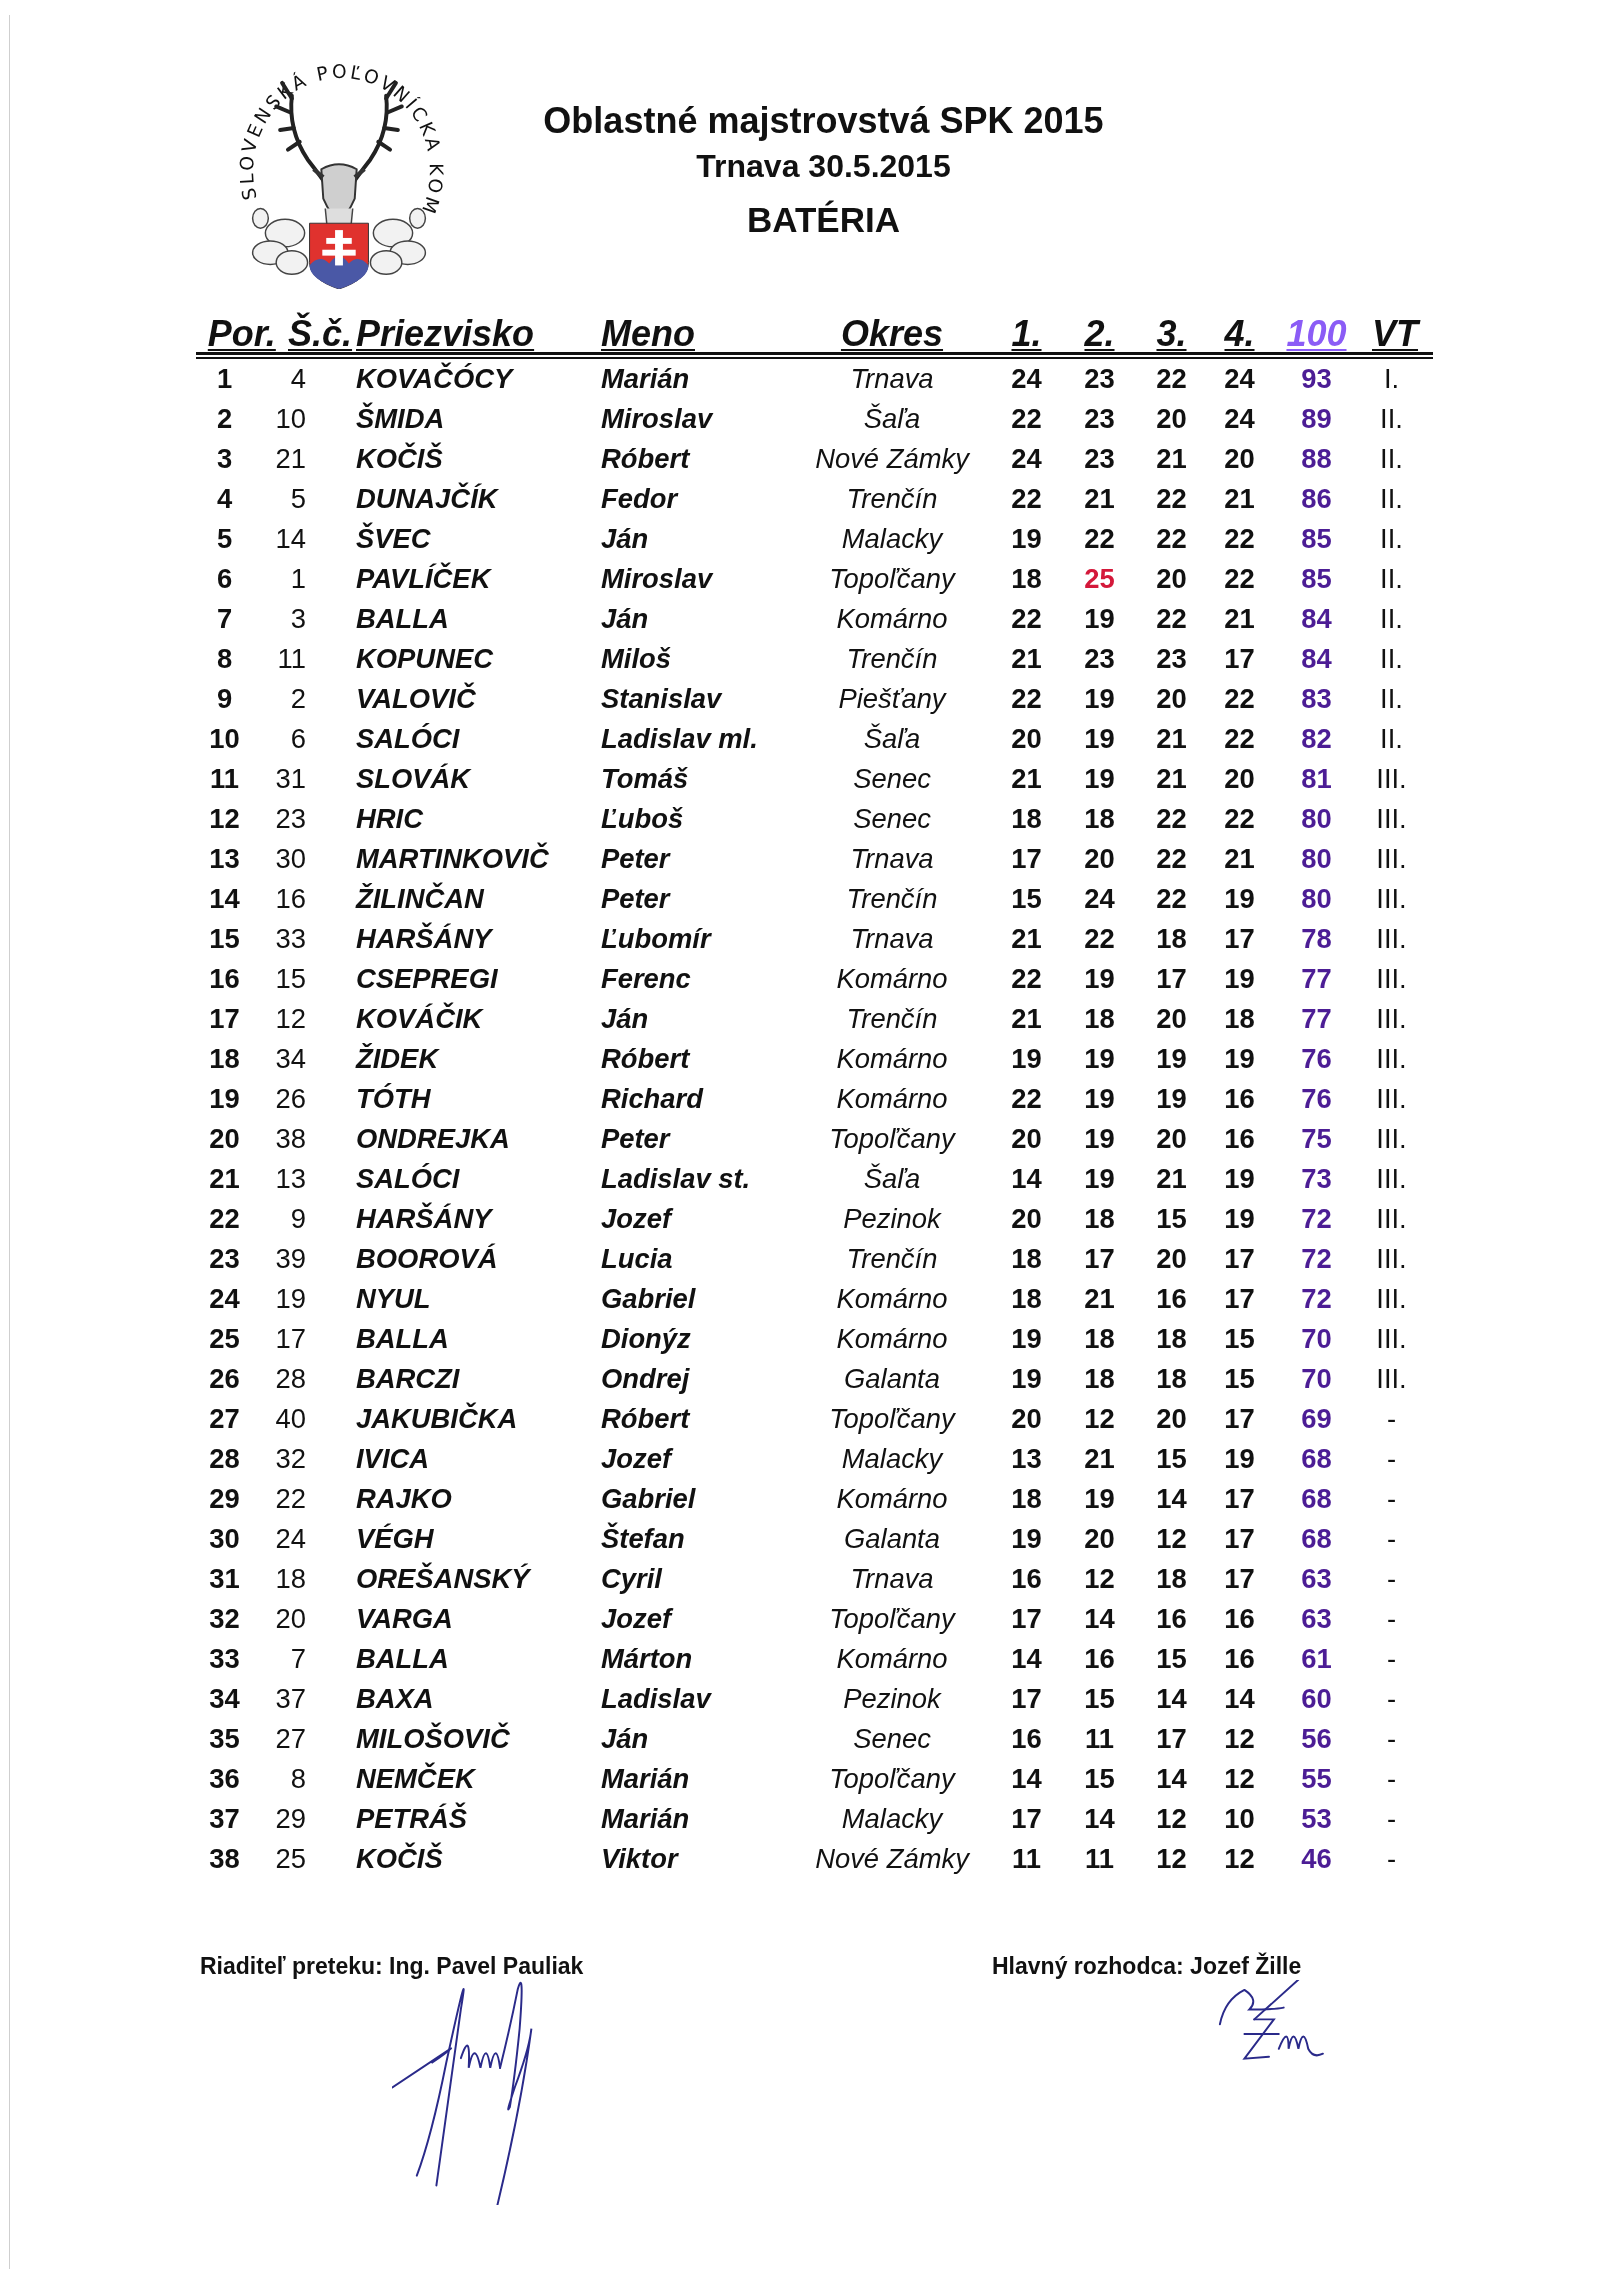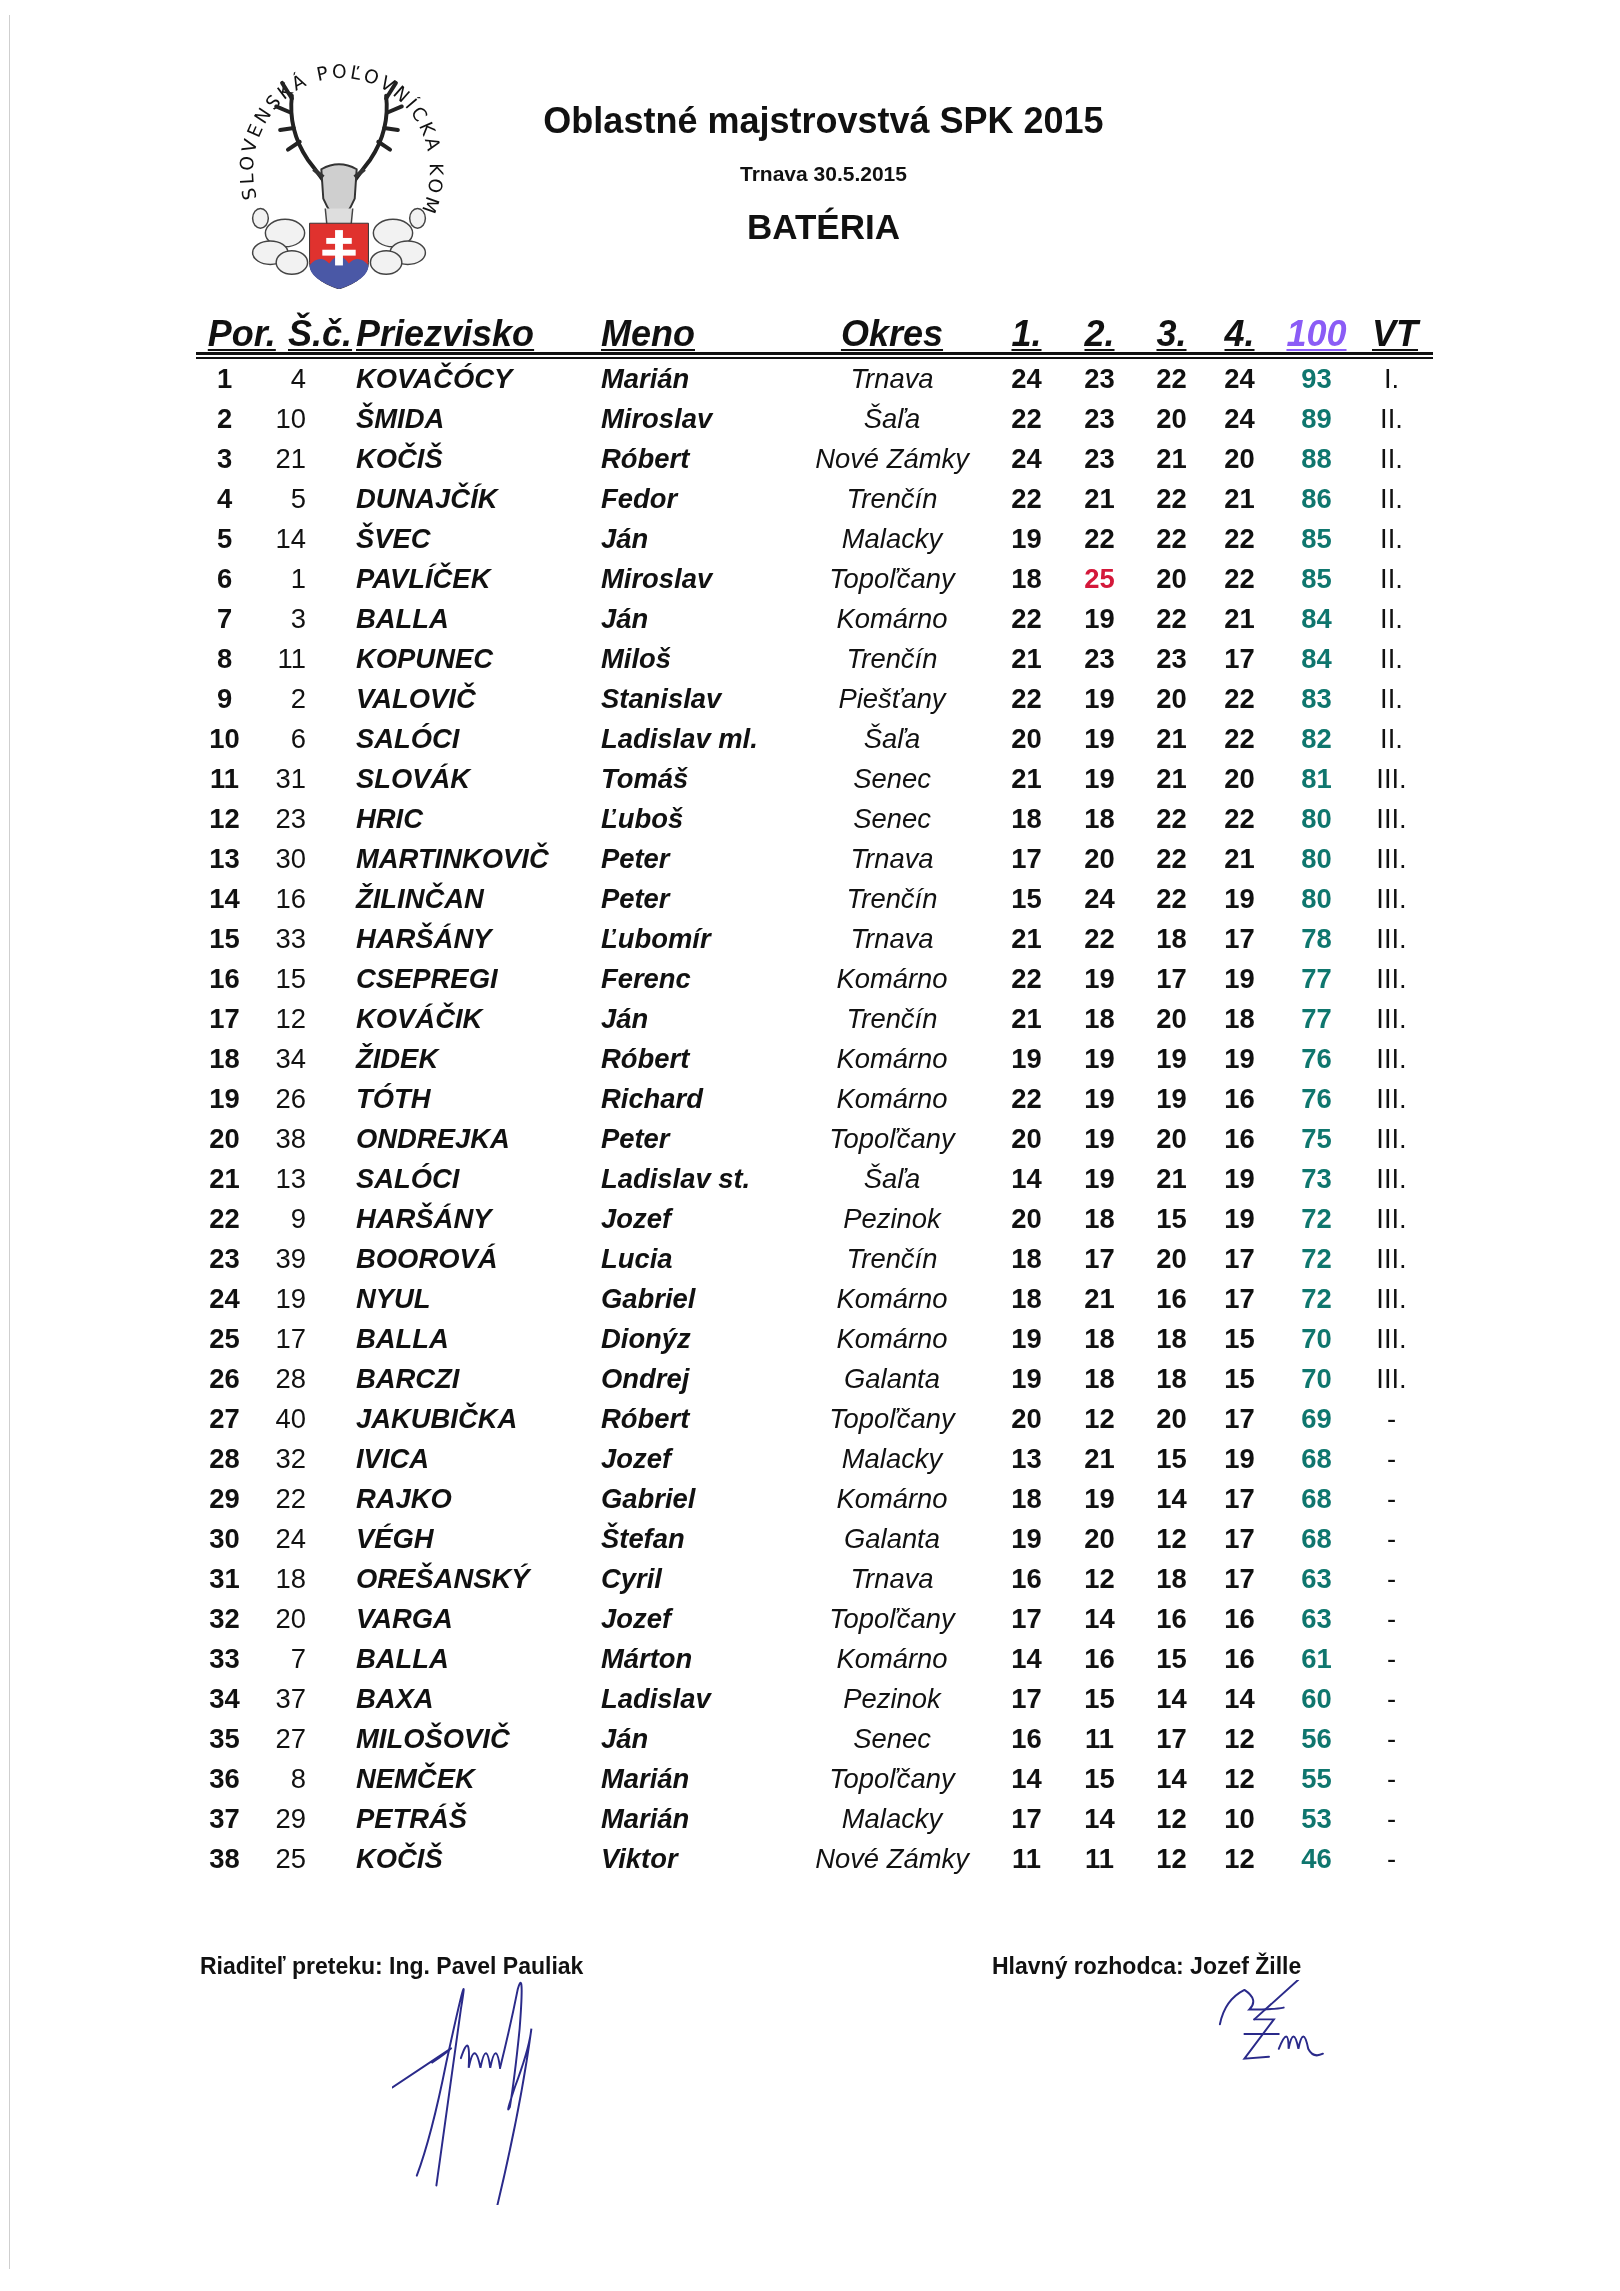--- a/index.html
+++ b/index.html
@@ -7,21 +7,21 @@
          font-family: "Liberation Sans", sans-serif; color: #111; }
   .scan-edge { position: absolute; left: 8.8px; top: 14.7px; width: 1px; height: 2254px; background: #cfcfcf; }
 
   
   .logo { position: absolute; left: 231px; top: 21.6px; width: 216px; height: 267px; }
   .logo svg { width: 100%; height: 100%; }
 
   
   .titles { position: absolute; left: 510px; top: 98px; width: 627px; text-align: center; }
   .title { font-weight: bold; font-size: 36px; line-height: 45px; letter-spacing: 0px; }
-  .subtitle { font-weight: bold; font-size: 21px; line-height: 33px; margin-top: 14px; }
+  .subtitle { font-weight: bold; font-size: 32px; line-height: 33px; margin-top: 7px; }
   .discipline { font-weight: bold; font-size: 35px; line-height: 43px; margin-top: 15px; }
 
   
   .results { position: absolute; left: 196px; top: 316px; width: 1237px; }
   .hdr { position: relative; height: 36px; }
   .rule { position: absolute; left: 0; width: 1237px; height: 2.9px; background: #111; }
   .rule.r1 { top: 36px; }
   .rule.r2 { top: 41px; height: 2px; }
   .rows { position: absolute; left: 0; top: 43px; width: 1237px; }
   .row { position: relative; height: 40px; }
@@ -31,21 +31,21 @@
   
   .c-por   { left: 0;    width: 57px; text-align: center; font-weight: bold; }
   .c-sc    { left: 61px; width: 49px; text-align: right; }
   .c-surn  { left: 160px; font-style: italic; font-weight: bold; }
   .c-name  { left: 405px; font-style: italic; font-weight: bold; }
   .c-dist  { left: 598px; width: 196px; text-align: center; font-style: italic; }
   .c-s1    { left: 801px; width: 59px; text-align: center; font-weight: bold; }
   .c-s2    { left: 874px; width: 59px; text-align: center; font-weight: bold; }
   .c-s3    { left: 946px; width: 59px; text-align: center; font-weight: bold; }
   .c-s4    { left: 1014px; width: 59px; text-align: center; font-weight: bold; }
-  .c-tot   { left: 1088px; width: 65px; text-align: center; font-weight: bold; color: #0f766e; }
+  .c-tot   { left: 1088px; width: 65px; text-align: center; font-weight: bold; color: #4c1d95; }
   .c-vt    { left: 1168px; width: 55px; text-align: center; }
 
   .hcell.c-por { left: 11.8px; width: auto; text-align: left; }
   .hcell.c-sc  { left: 92px; width: auto; text-align: left; }
   .hcell.c-surn{ left: 160px; }
   .hcell.c-name{ left: 405px; }
   .hcell.c-dist{ left: 598px; }
   .hcell.c-tot { color: #8b5cf6; }
   .hcell.c-vt  { left: 1176px; width: auto; }
 

